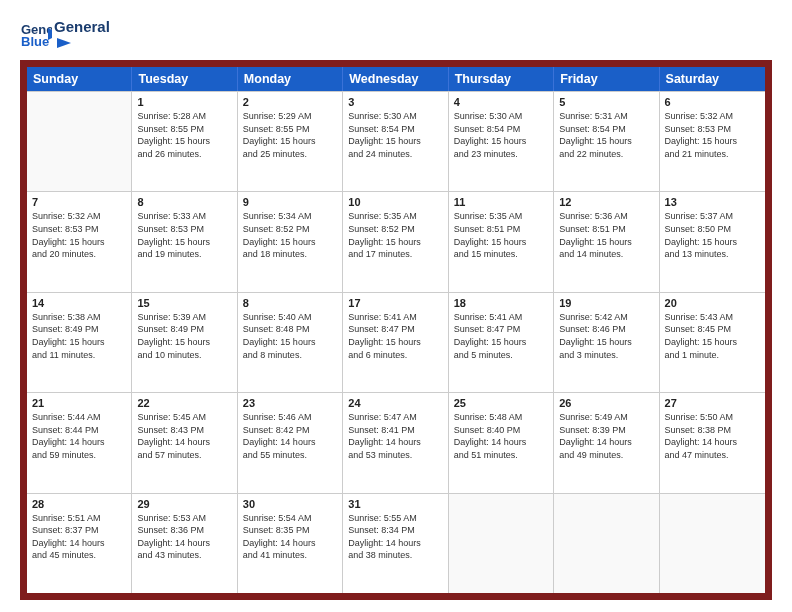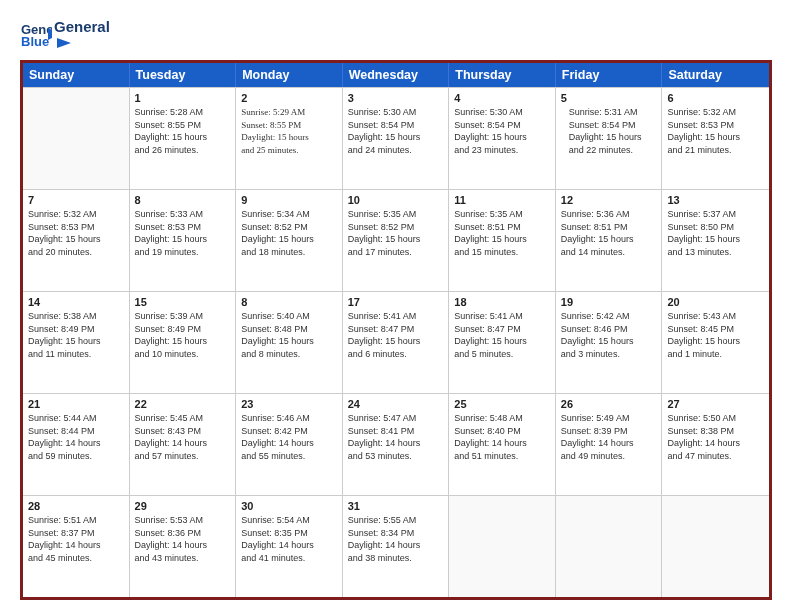--- a/index.html
+++ b/index.html
@@ -33,21 +33,21 @@
       line-height: 1.1;
     }
     .location-title {
       font-size: 15px;
       color: #444;
     }
     .calendar {
       flex: 1;
       display: flex;
       flex-direction: column;
-      border: 3px solid #7f1d1d;
+      border: 7px solid #7f1d1d;
     }
     .cal-header-row {
       display: grid;
       grid-template-columns: repeat(7, 1fr);
       background: #1a5fc8;
     }
     .cal-header-cell {
       color: #fff;
       font-size: 12.5px;
       font-weight: bold;
@@ -144,42 +144,42 @@
           <div class="cal-cell empty"></div>
           <div class="cal-cell">
             <span class="day-num">1</span>
             <div class="cell-text" style="white-space: pre-line;">Sunrise: 5:28 AM
 Sunset: 8:55 PM
 Daylight: 15 hours
 and 26 minutes.</div>
           </div>
           <div class="cal-cell">
             <span class="day-num">2</span>
-            <div class="cell-text" style="white-space: pre-line; font-family: Liberation Serif, serif;">Sunrise: 5:29 AM
+            <div class="cell-text" style="white-space: pre-line;">Sunrise: 5:29 AM
 Sunset: 8:55 PM
 Daylight: 15 hours
 and 25 minutes.</div>
           </div>
           <div class="cal-cell">
             <span class="day-num">3</span>
             <div class="cell-text" style="white-space: pre-line;">Sunrise: 5:30 AM
 Sunset: 8:54 PM
 Daylight: 15 hours
 and 24 minutes.</div>
           </div>
           <div class="cal-cell">
             <span class="day-num">4</span>
             <div class="cell-text" style="white-space: pre-line;">Sunrise: 5:30 AM
 Sunset: 8:54 PM
 Daylight: 15 hours
 and 23 minutes.</div>
           </div>
           <div class="cal-cell">
             <span class="day-num">5</span>
-            <div class="cell-text" style="white-space: pre-line; margin-left: 8px;">Sunrise: 5:31 AM
+            <div class="cell-text" style="white-space: pre-line;">Sunrise: 5:31 AM
 Sunset: 8:54 PM
 Daylight: 15 hours
 and 22 minutes.</div>
           </div>
           <div class="cal-cell">
             <span class="day-num">6</span>
             <div class="cell-text" style="white-space: pre-line;">Sunrise: 5:32 AM
 Sunset: 8:53 PM
 Daylight: 15 hours
 and 21 minutes.</div>

